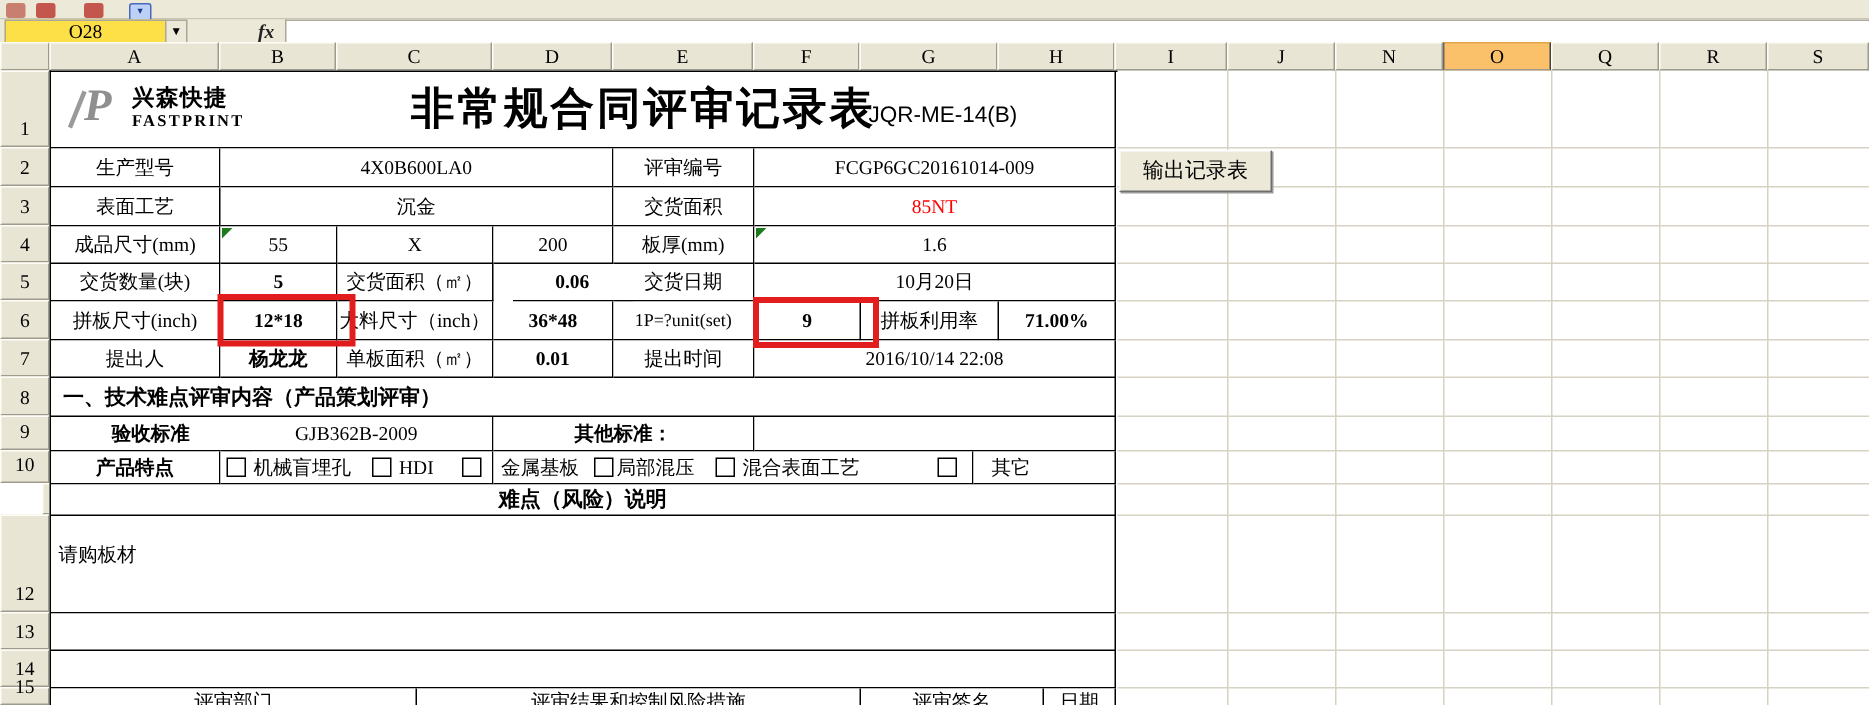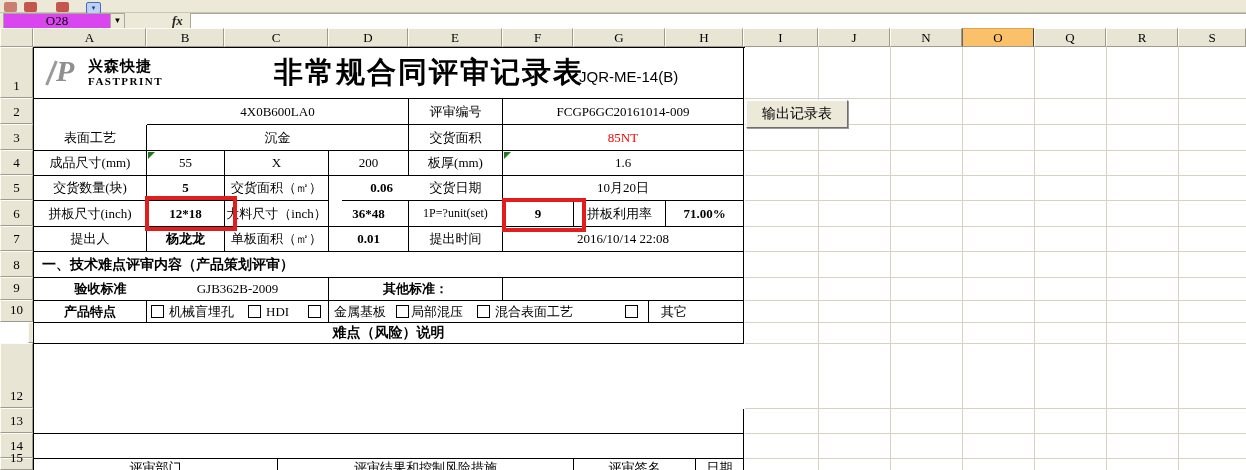--- a/index.html
+++ b/index.html
@@ -2,21 +2,21 @@
 <html><head>
 <meta charset="utf-8">
 <style>
   html,body{margin:0;padding:0;}
   #screen{position:relative;width:1246px;height:470px;overflow:hidden;background:#fff;
           font-family:"Liberation Sans",sans-serif;-webkit-font-smoothing:antialiased;}
   
   #toolbar-strip{position:absolute;left:0;top:0;width:1246px;height:12px;background:#ece9d8;border-bottom:1px solid #c9c5b2;}
   .tb-frag{position:absolute;top:2px;width:13px;height:10px;border-radius:2px;}
   #formula-row{position:absolute;left:0;top:13px;width:1246px;height:15px;background:#ece9d8;border-bottom:1px solid #808080;}
-  #name-box{position:absolute;left:3px;top:0px;width:106px;height:14px;background:#d946ef;border:1px solid #aca899;
+  #name-box{position:absolute;left:3px;top:0px;width:106px;height:14px;background:#fde047;border:1px solid #aca899;
             font:13px "Liberation Serif",serif;text-align:center;line-height:14px;}
   #name-drop{position:absolute;left:110px;top:0px;width:15px;height:16px;background:#ece9d8;border:1px solid #aca899;
              font-size:8px;line-height:14px;text-align:center;color:#000;box-sizing:border-box;}
   #fx-label{position:absolute;left:172px;top:0px;font:bold italic 13px "Liberation Serif",serif;color:#222;}
   #formula-field{position:absolute;left:190px;top:0;width:1056px;height:14px;background:#fff;border:1px solid #aca899;border-right:none;}
   
   .ch,.rh,#corner-box{position:absolute;box-sizing:border-box;background:#e8e5d5;
       border-top:1px solid #fdfcf5;border-left:1px solid #fdfcf5;
       border-right:1px solid #9e9b8e;border-bottom:1px solid #9e9b8e;
       font:13px "Liberation Serif",serif;color:#000;display:flex;align-items:center;justify-content:center;}
@@ -139,20 +139,21 @@
         </div>
         <div id="logo-txt">
           <div id="logo-cn">兴森快捷</div>
           <div id="logo-en">FASTPRINT</div>
         </div>
       </div>
       <div id="form-title">非常规合同评审记录表</div>
       <div id="doc-code">JQR-ME-14(B)</div>
     </div>
 
+    <div class="tc" style="left:0;top:51px;width:113px;height:26px;">生产型号</div>
     <div class="tc" style="left:113px;top:51px;width:262px;height:26px;">4X0B600LA0</div>
     <div class="tc" style="left:375px;top:51px;width:94px;height:26px;">评审编号</div>
     <div class="tc" style="left:469px;top:51px;width:241px;height:26px;">FCGP6GC20161014-009</div>
 
     <div class="tc" style="left:113px;top:77px;width:262px;height:26px;">沉金</div>
     <div class="tc" style="left:0;top:77px;width:113px;height:26px;">表面工艺</div>
     <div class="tc" style="left:375px;top:77px;width:94px;height:26px;">交货面积</div>
     <div class="tc red" style="left:469px;top:77px;width:241px;height:26px;">85NT</div>
 
     <div class="tc" style="left:0;top:103px;width:113px;height:25px;">成品尺寸(mm)</div>
@@ -207,20 +208,21 @@
       <span class="cbx" style="margin-left:14px;"></span>
       <span class="cblab">混合表面工艺</span>
       <span class="cbx" style="margin-left:auto;margin-right:5px;"></span>
     </div>
     <div class="tc tl" style="left:615px;top:253px;width:95px;height:22px;padding-left:12px;">
       <span>其它</span>
     </div>
 
     <div class="tc b" style="left:0;top:275px;width:710px;height:21px;font-size:14px;">难点（风险）说明</div>
 
+    <div class="tc tl" style="left:0;top:296px;width:710px;height:65px;align-items:flex-start;padding:17px 0 0 5px;">请购板材</div>
 
     <div class="tc" style="left:0;top:361px;width:710px;height:25px;"></div>
     <div class="tc" style="left:0;top:386px;width:710px;height:25px;"></div>
 
     <div class="tc" style="left:0;top:411px;width:244px;height:14px;align-items:flex-start;">评审部门</div>
     <div class="tc" style="left:244px;top:411px;width:296px;height:14px;align-items:flex-start;">评审结果和控制风险措施</div>
     <div class="tc" style="left:540px;top:411px;width:122px;height:14px;align-items:flex-start;">评审签名</div>
     <div class="tc" style="left:662px;top:411px;width:48px;height:14px;align-items:flex-start;">日期</div>
   </div>
 

